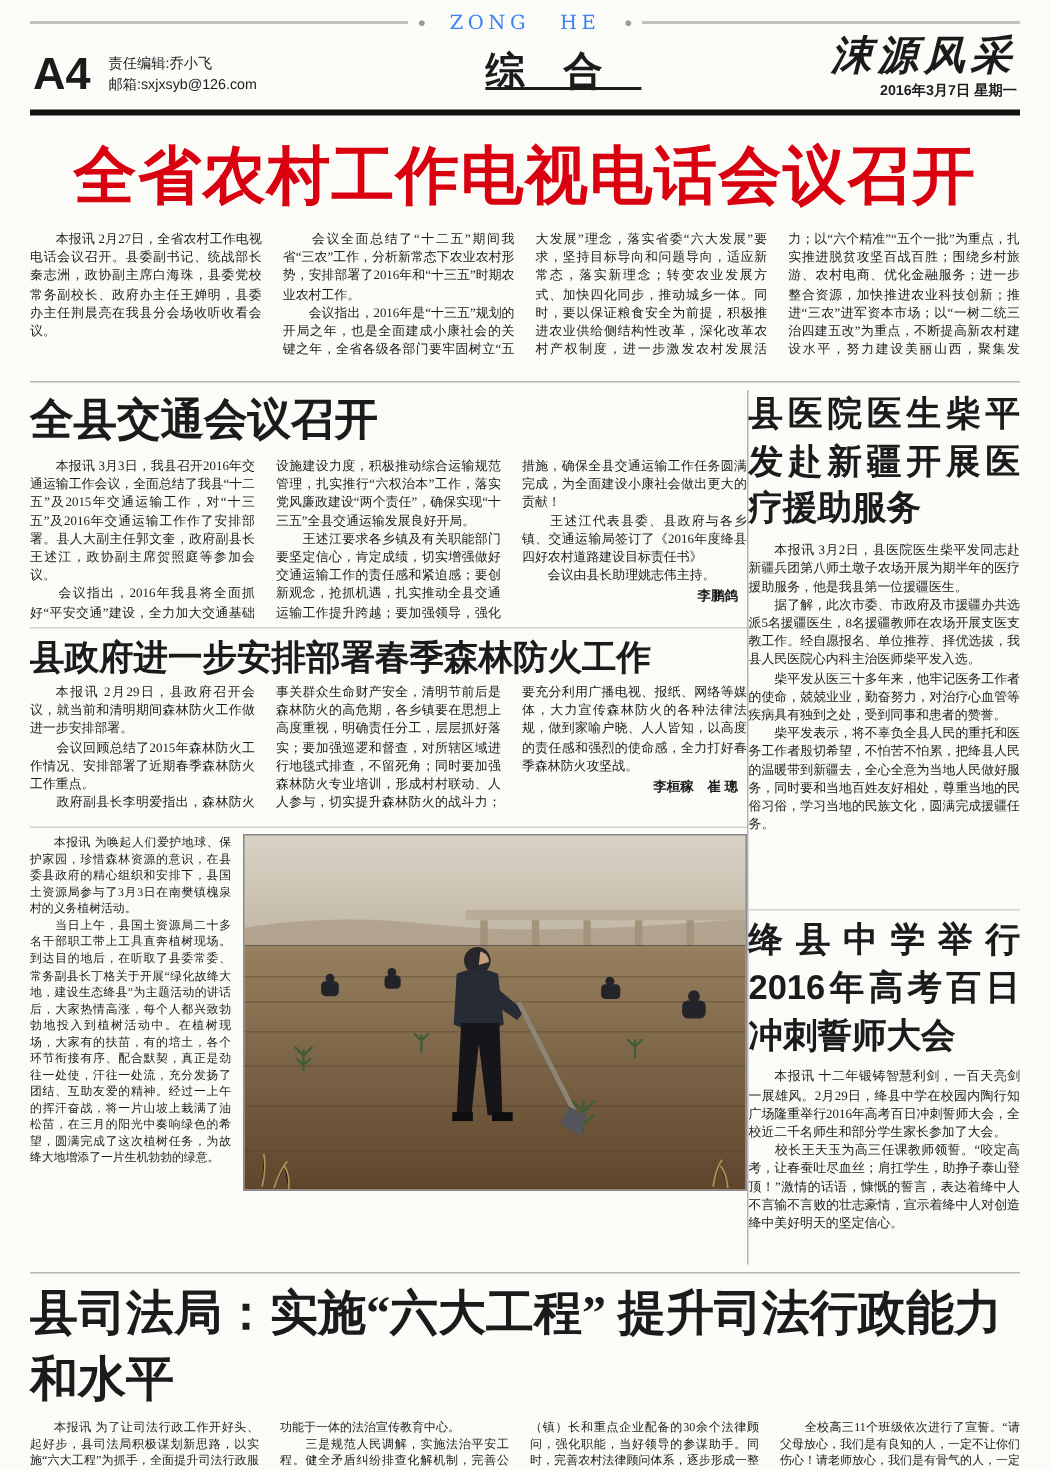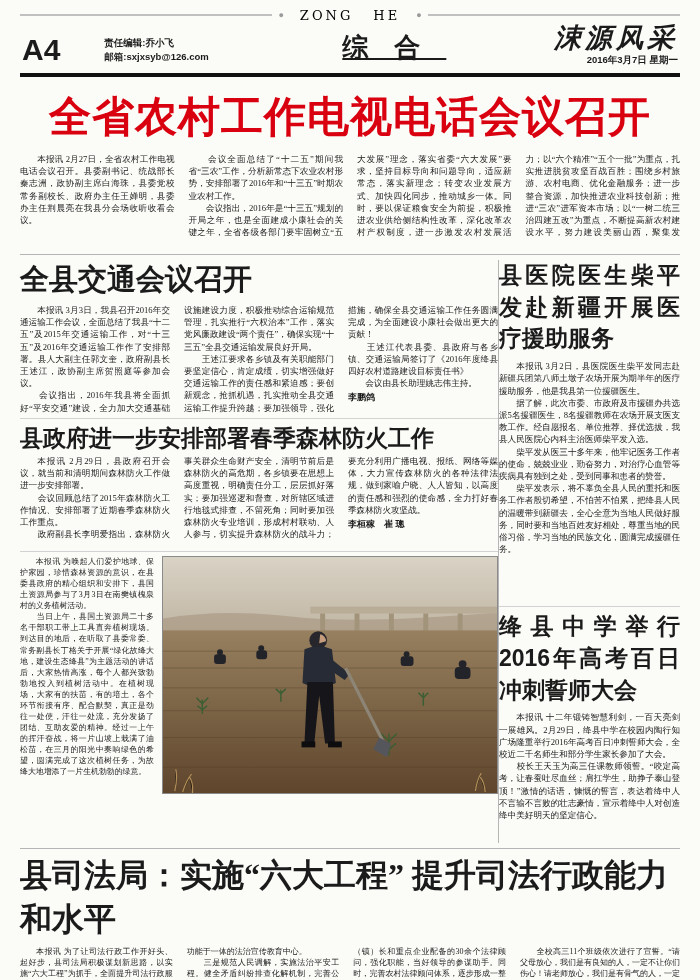--- a/index.html
+++ b/index.html
@@ -6,28 +6,28 @@
   * { box-sizing:border-box; margin:0; padding:0; }
   html,body { width:700px; }
   body { height:980px; background:#fbfbf8; color:var(--ink);
          font-family:"Liberation Serif","DejaVu Serif",serif; overflow:hidden; }
   .page { width:700px; height:980px; padding:6px 20px 8px; position:relative; }
 
   
   .pinyin-row { display:flex; align-items:center; height:14px; margin-top:2px; }
   .pinyin-row .hline { flex:1; border-top:2px solid #c0c0c0; }
   .pinyin-row .dot { color:#9a9a9a; font-size:9px; margin:0 6px; }
-  .pinyin { color:#000000; font-family:"DejaVu Serif",serif; font-size:13px;
+  .pinyin { color:#3b82f6; font-family:"DejaVu Serif",serif; font-size:13px;
             letter-spacing:3px; margin:0 10px; }
   .header-row { display:flex; align-items:flex-end; justify-content:space-between;
                 padding:2px 2px 4px; }
   .hdr-left { display:flex; align-items:center; gap:12px; }
   .page-num { font-family:"Liberation Sans",sans-serif; font-weight:900; font-size:30px; }
   .editor-box { font-family:"Liberation Sans",sans-serif; font-size:9.5px; line-height:1.5;
-                font-weight:bold;margin-left:32px; }
+                font-weight:normal; }
   .section-title { font-family:"Liberation Sans",sans-serif; font-weight:900;
                    font-size:26px; letter-spacing:26px; text-indent:26px; margin-bottom:2px;text-decoration:underline; }
   .hdr-right { text-align:right; }
   .masthead { font-family:"DejaVu Serif",serif; font-style:italic; font-weight:bold;
               font-size:27px; letter-spacing:4px; line-height:1; }
   .dateline { font-family:"Liberation Sans",sans-serif; font-size:9.5px; font-weight:bold;
               margin-top:3px; }
   .black-rule { border-top:4px solid #111; margin-top:2px; }
 
   
@@ -39,21 +39,21 @@
   .side-head { font-family:"Liberation Sans",sans-serif; font-weight:900; font-size:23px;
                line-height:1.38; text-align:justify; }
 
   
   .cols { column-gap:14px; text-align:justify; overflow:hidden; }
   .bodytext { font-size:8.6px; line-height:1.42; }
   .p { text-indent:2em; }
   .lead { font-family:"Liberation Sans",sans-serif; font-weight:normal; }
   .rest { white-space:pre-line; }
   .byline { font-family:"Liberation Sans",sans-serif; font-weight:bold; font-size:9px;
-            text-align:left; padding-right:6px; margin-top:2px; }
+            text-align:right; padding-right:6px; margin-top:2px; }
 
   .hr { border-top:1px solid var(--gray-rule); margin:5px 0; }
   .hr-light { border-top:1px solid #d2d2d2; margin:4px 0; }
 
   
   .art-main .cols { column-count:4; height:96px; }
   .mid { display:flex; }
   .mid-left { width:478px; }
   .vrule { width:1px; background:var(--gray-rule); }
   .mid-right { flex:1; min-width:0; }

